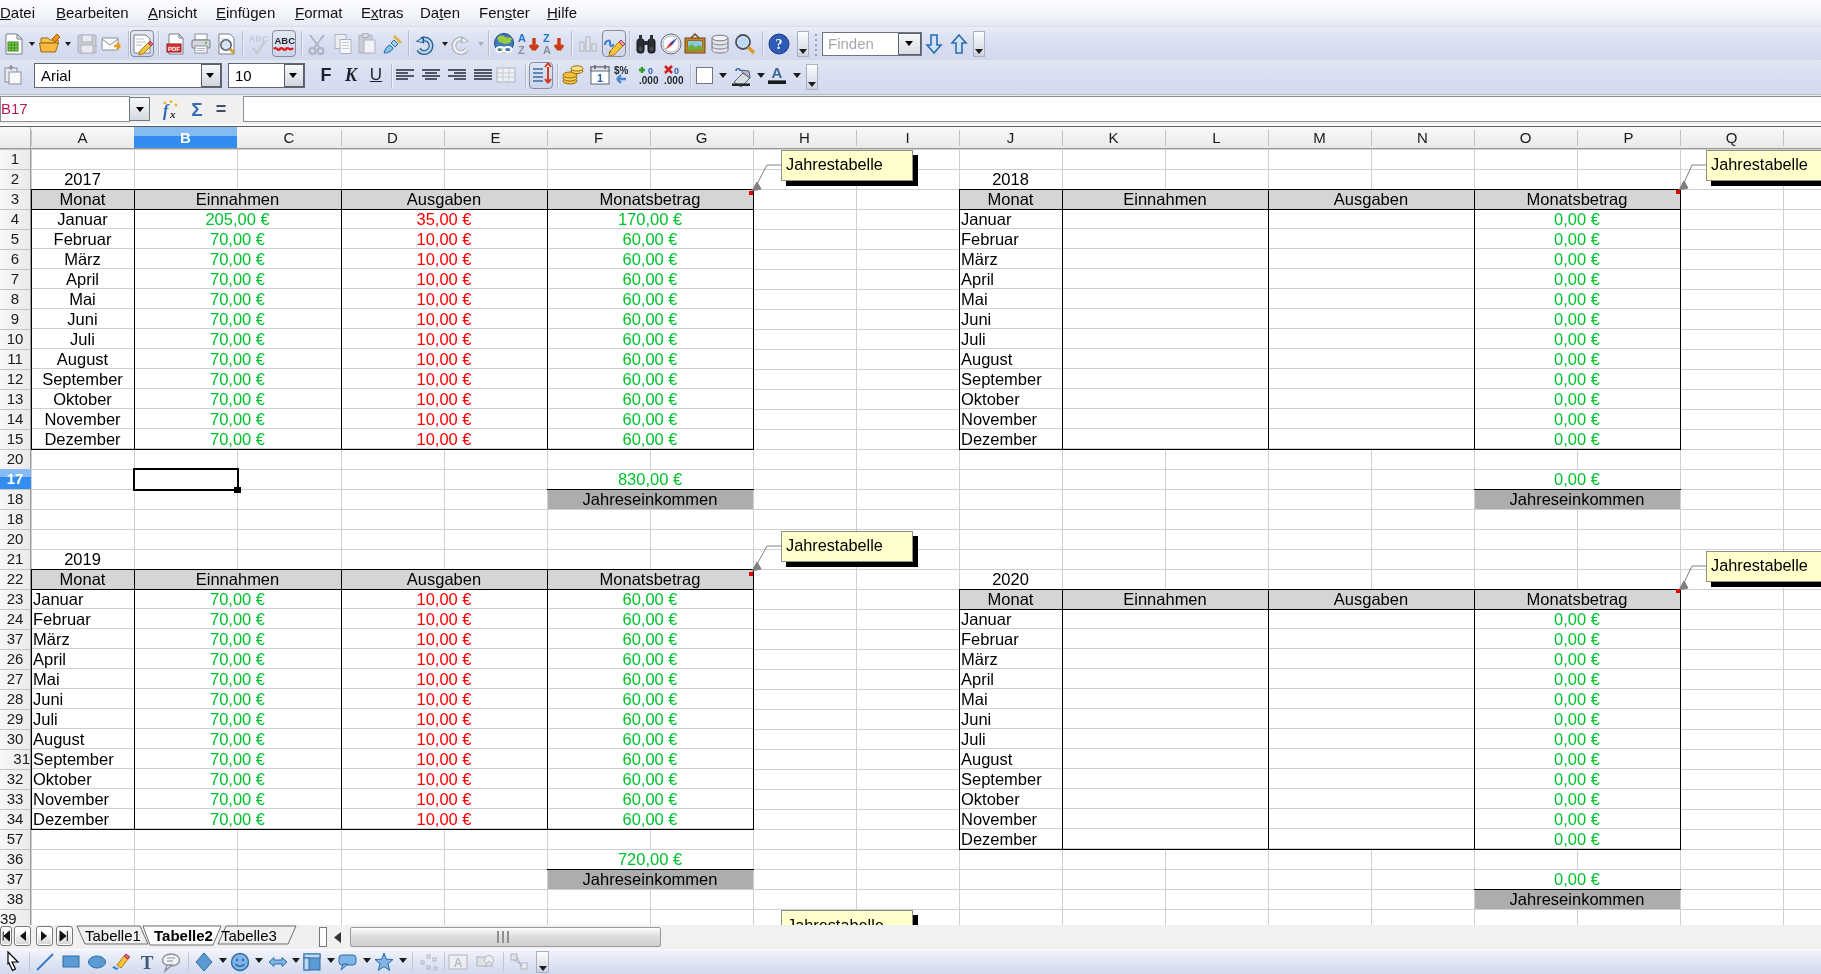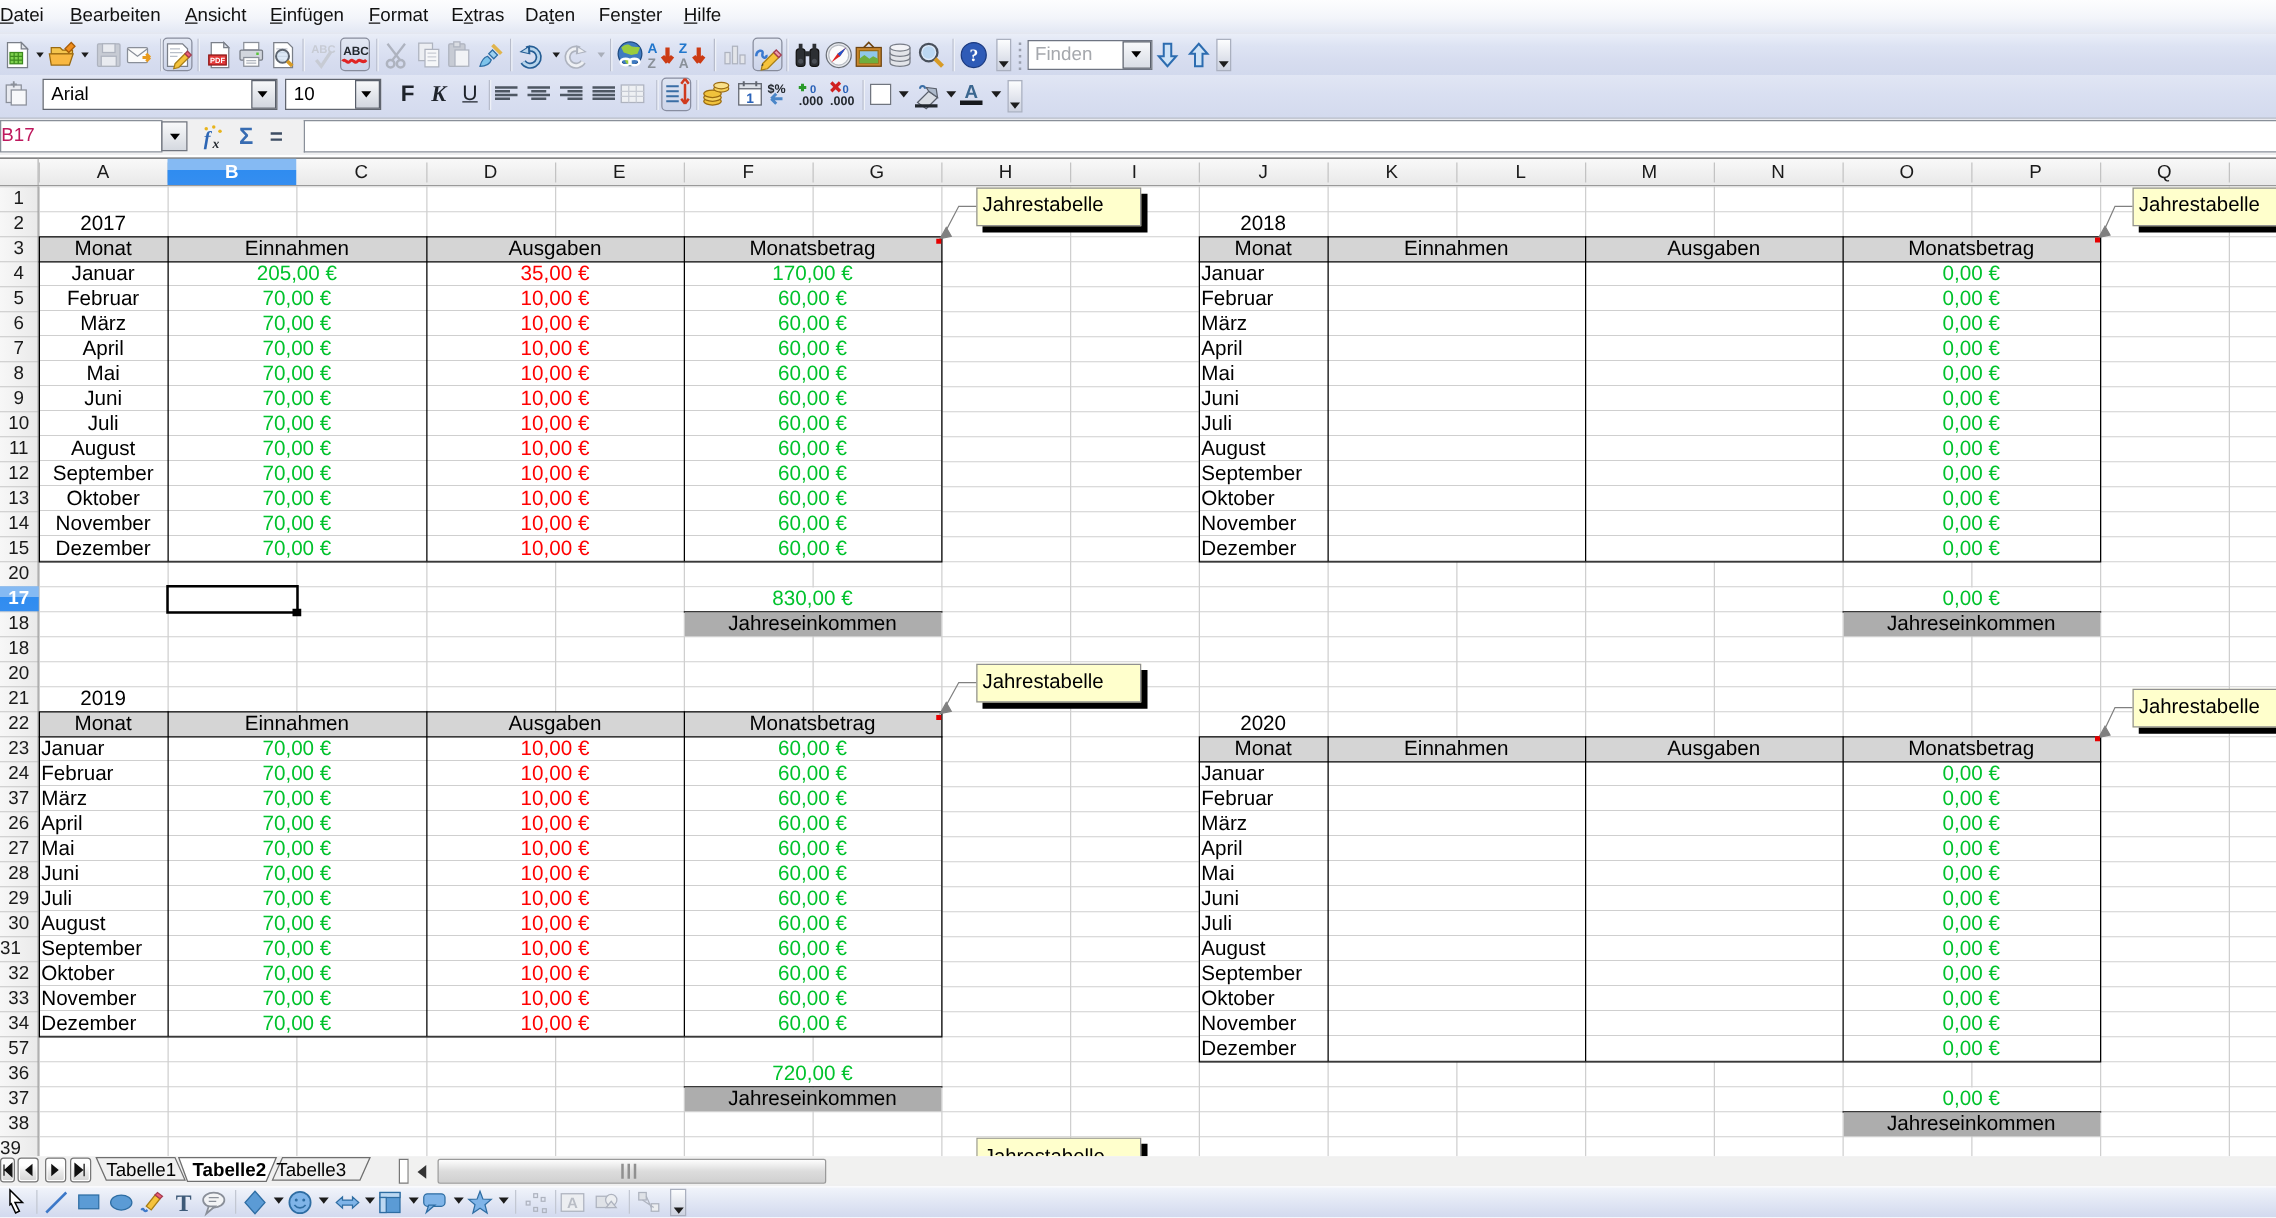--- a/index.html
+++ b/index.html
@@ -405,21 +405,21 @@
 <div style="left:0px;top:549px;width:30px;height:20px;line-height:20px;text-align:center;color:#1a1a1a">21</div>
 <div style="left:0px;top:569px;width:30px;height:20px;line-height:20px;text-align:center;color:#1a1a1a">22</div>
 <div style="left:0px;top:589px;width:30px;height:20px;line-height:20px;text-align:center;color:#1a1a1a">23</div>
 <div style="left:0px;top:609px;width:30px;height:20px;line-height:20px;text-align:center;color:#1a1a1a">24</div>
 <div style="left:0px;top:629px;width:30px;height:20px;line-height:20px;text-align:center;color:#1a1a1a">37</div>
 <div style="left:0px;top:649px;width:30px;height:20px;line-height:20px;text-align:center;color:#1a1a1a">26</div>
 <div style="left:0px;top:669px;width:30px;height:20px;line-height:20px;text-align:center;color:#1a1a1a">27</div>
 <div style="left:0px;top:689px;width:30px;height:20px;line-height:20px;text-align:center;color:#1a1a1a">28</div>
 <div style="left:0px;top:709px;width:30px;height:20px;line-height:20px;text-align:center;color:#1a1a1a">29</div>
 <div style="left:0px;top:729px;width:30px;height:20px;line-height:20px;text-align:center;color:#1a1a1a">30</div>
-<div style="left:0px;top:749px;width:30px;height:20px;line-height:20px;text-align:left;color:#1a1a1a">31</div>
+<div style="left:0px;top:749px;width:30px;height:20px;line-height:20px;text-align:right;color:#1a1a1a">31</div>
 <div style="left:0px;top:769px;width:30px;height:20px;line-height:20px;text-align:center;color:#1a1a1a">32</div>
 <div style="left:0px;top:789px;width:30px;height:20px;line-height:20px;text-align:center;color:#1a1a1a">33</div>
 <div style="left:0px;top:809px;width:30px;height:20px;line-height:20px;text-align:center;color:#1a1a1a">34</div>
 <div style="left:0px;top:829px;width:30px;height:20px;line-height:20px;text-align:center;color:#1a1a1a">57</div>
 <div style="left:0px;top:849px;width:30px;height:20px;line-height:20px;text-align:center;color:#1a1a1a">36</div>
 <div style="left:0px;top:869px;width:30px;height:20px;line-height:20px;text-align:center;color:#1a1a1a">37</div>
 <div style="left:0px;top:889px;width:30px;height:20px;line-height:20px;text-align:center;color:#1a1a1a">38</div>
 <div style="left:0px;top:909px;width:30px;height:20px;line-height:20px;text-align:left;color:#1a1a1a">39</div>
 <div style="left:31px;top:169px;width:103px;height:20px;line-height:20px;text-align:center;font-size:16.5px">2017</div>
 <div style="left:959px;top:169px;width:103px;height:20px;line-height:20px;text-align:center;font-size:16.5px">2018</div>

